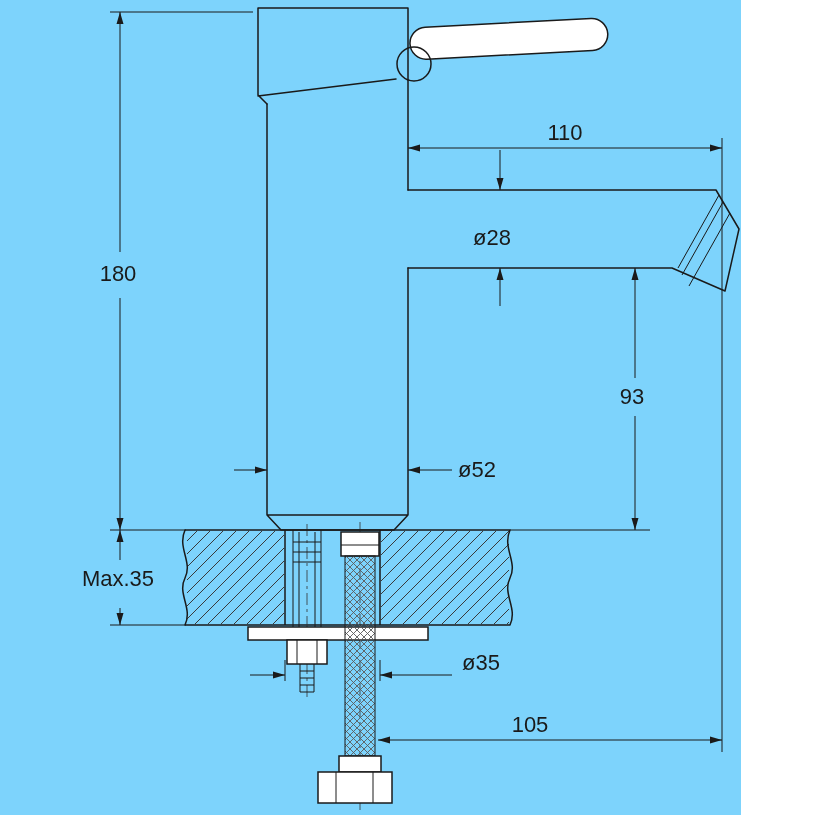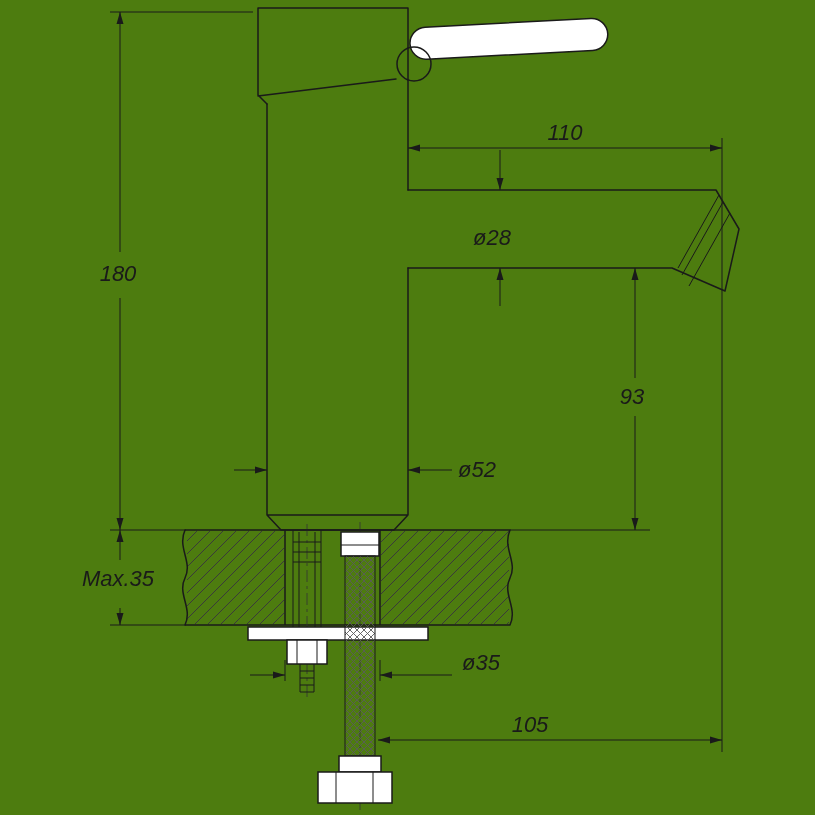--- a/index.html
+++ b/index.html
@@ -2,26 +2,25 @@
 <html><head>
 <meta charset="utf-8">
 <style>
   html, body {
     margin: 0;
     padding: 0;
     background: #ffffff;
   }
   .stage {
     position: relative;
-    width: 815px;
+    width: 741px;
     height: 815px;
-    background: #4d7c0f;
+    background: #7dd3fc;
     font-family: "Liberation Sans", sans-serif;
     overflow: hidden;
-    font-style: italic;
   }
   svg { display: block; }
   .outline {
     fill: none;
     stroke: #1a1a1a;
     stroke-width: 1.5;
     stroke-linecap: round;
     stroke-linejoin: round;
   }
   .thin {

